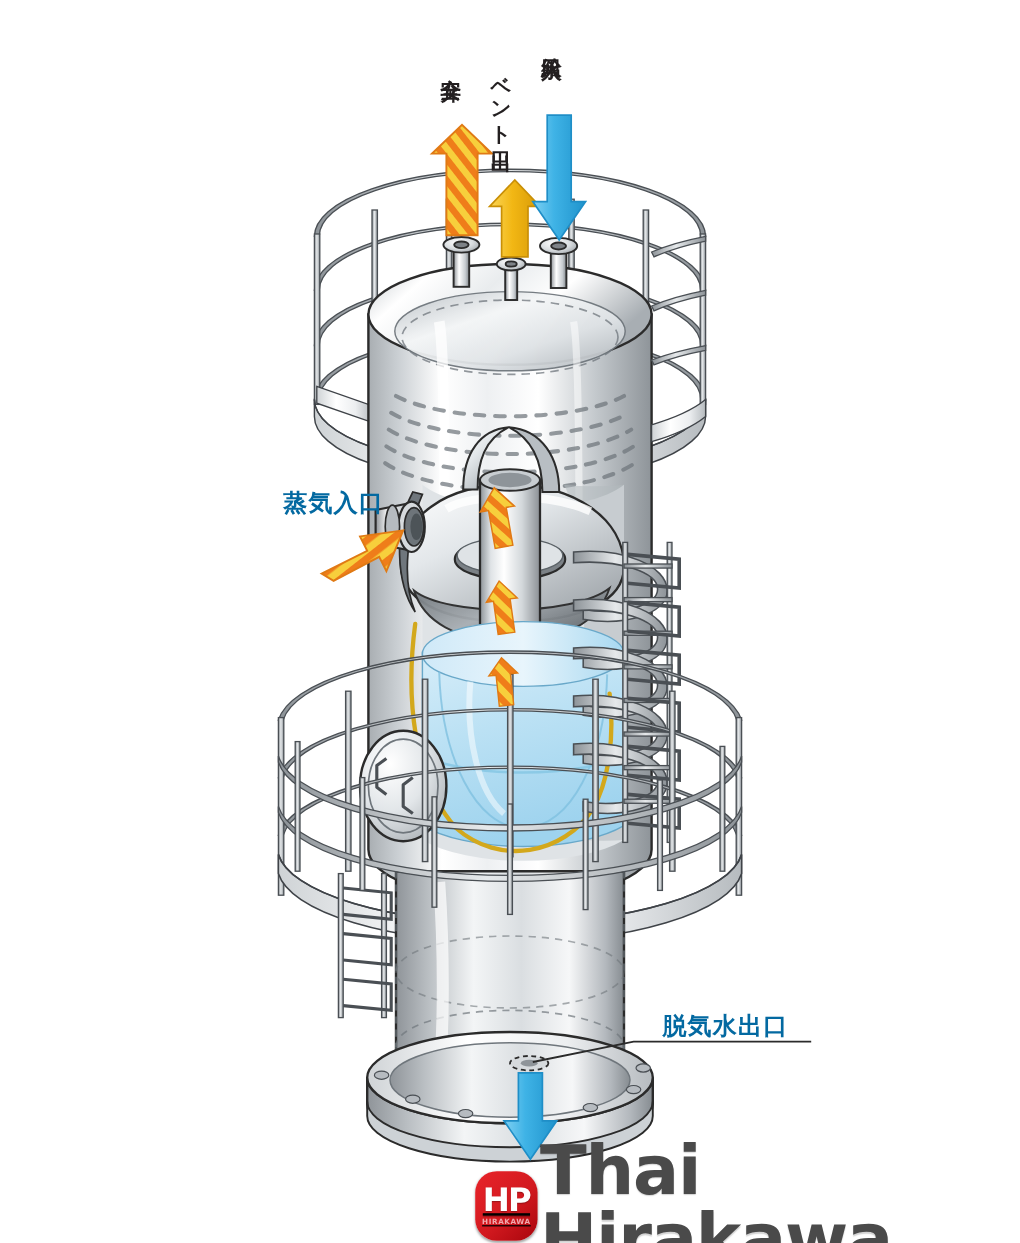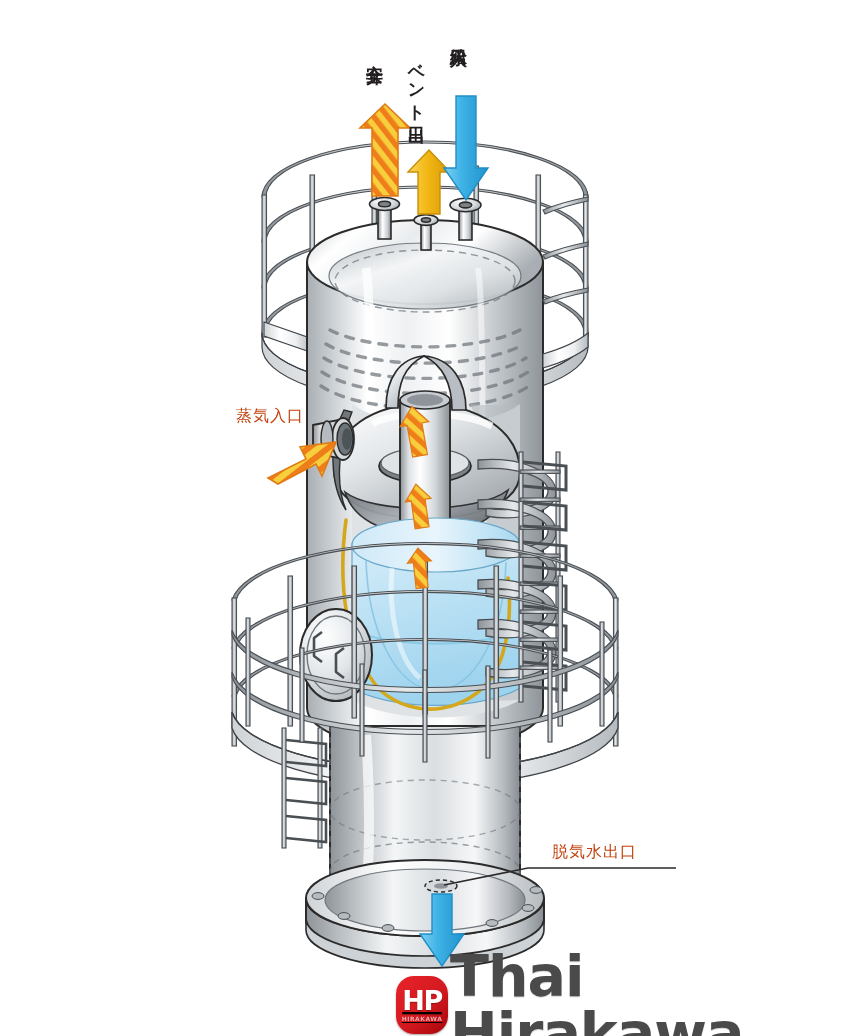--- a/index.html
+++ b/index.html
@@ -35,23 +35,23 @@
     font-size: 17px;
     font-weight: 700;
     color: #231f20;
     letter-spacing: 1px;
     line-height: 1;
     white-space: nowrap;
   }
   .h-label {
     position: absolute;
     font-family: "DejaVu Sans", "Liberation Sans", sans-serif;
-    font-size: 16px;
-    font-weight: 400;
-    color: #c2410c;
+    font-size: 20px;
+    font-weight: 700;
+    color: #0369a1;
     letter-spacing: 1px;
     white-space: nowrap;
   }
   #brand {
     position: absolute;
     left: 396px;
     top: 948px;
     display: flex;
     align-items: center;
     gap: 4px;

